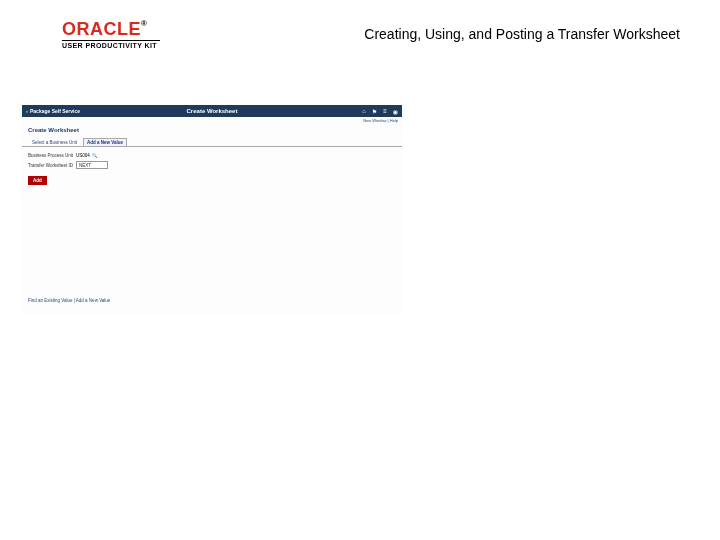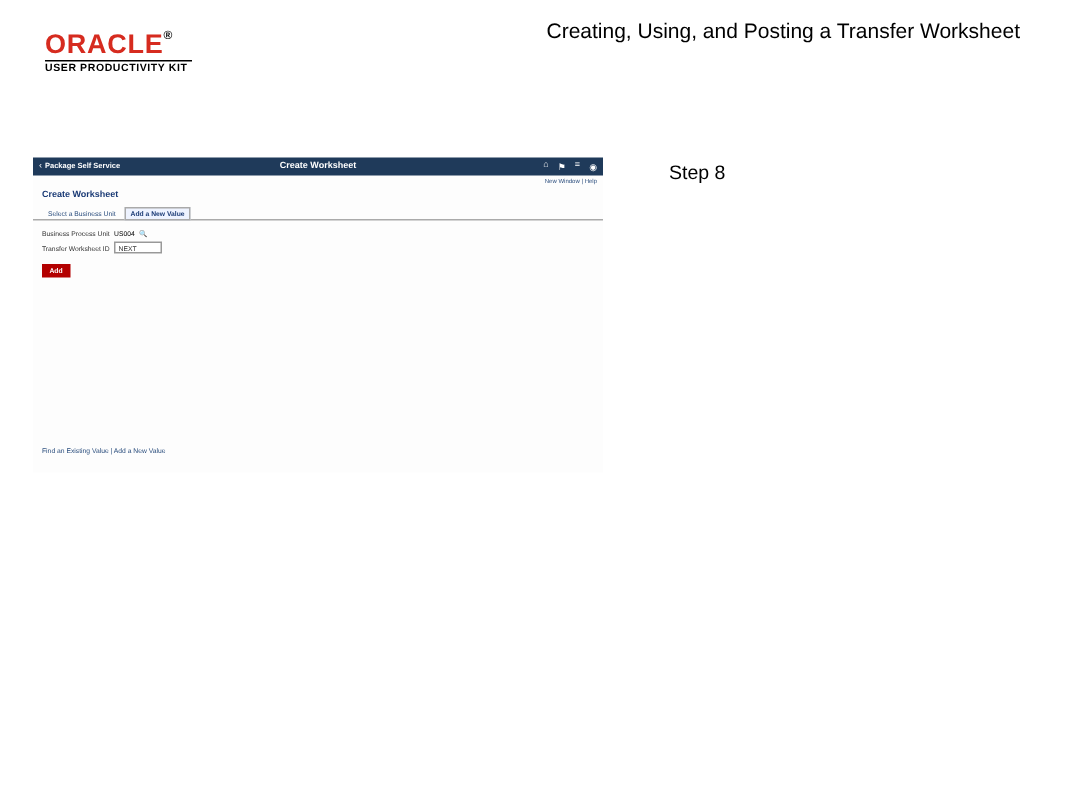--- a/index.html
+++ b/index.html
@@ -8,20 +8,21 @@
     height: 540px;
     background: #fff;
     font-family: Arial, Helvetica, sans-serif;
     font-size: 12px;
     color: #000;
     position: relative;
   }
   .header {
     position: relative;
     height: 80px;
+    margin-left: 32px;
   }
   .logo-block {
     position: absolute;
     left: 30px;
     top: 20px;
   }
   .oracle-logo {
     font-family: Arial, sans-serif;
     font-weight: bold;
     font-size: 18px;
@@ -41,21 +42,21 @@
     margin-top: 2px;
   }
   .upk {
     font-size: 7px;
     letter-spacing: 0.4px;
     margin-top: 1px;
     font-weight: bold;
   }
   .doc-title {
     position: absolute;
-    top: 12px;
+    top: 26px;
     right: 40px;
     left: 200px;
     text-align: right;
     font-size: 14px;
     color: #000;
   }
   .content {
     display: flex;
     margin-top: 25px;
   }
@@ -228,15 +229,14 @@
           <span class="lbl">Transfer Worksheet ID</span>
           <span class="fakeselect">NEXT</span>
         </div>
         <div class="primary-btn">Add</div>
       </div>
       <div class="footer-links">Find an Existing Value | Add a New Value</div>
     </div>
   </div>
 
   <div class="instruction-col">
-    <div class="step-label">Step 8</div>
   </div>
 </div>
 
 </body></html>

